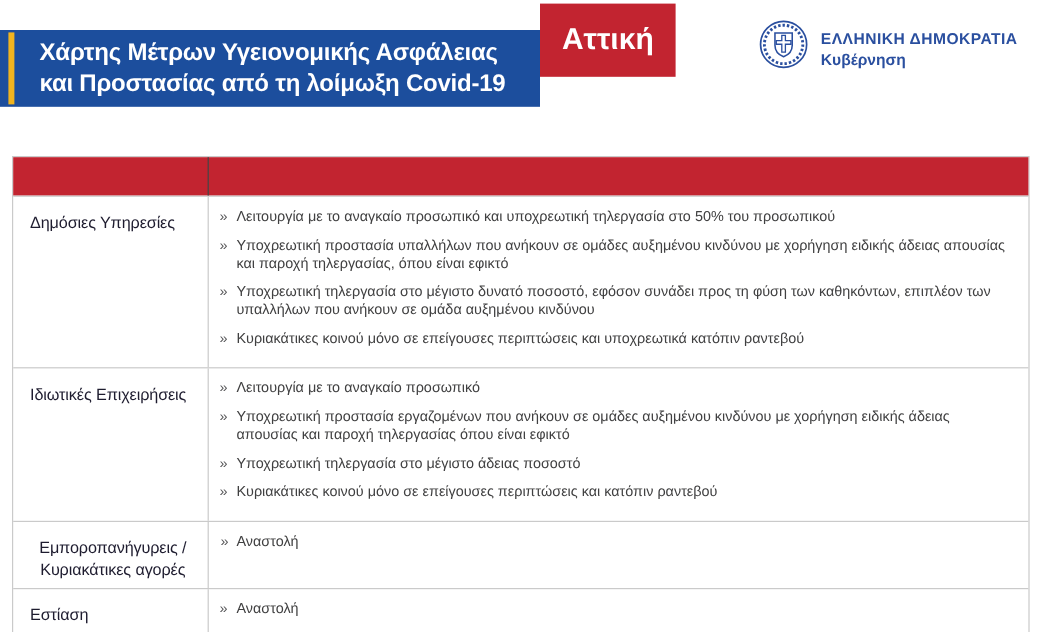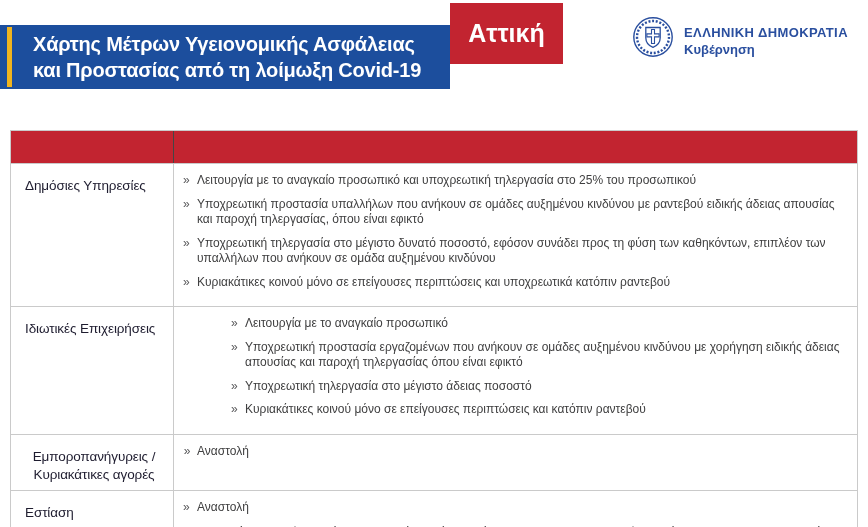--- a/index.html
+++ b/index.html
@@ -60,21 +60,21 @@
   .thead{
     display:grid;grid-template-columns:163px 1fr;height:32px;
     background:var(--brand-red);
   }
   .thead .hcell-l{border-right:1px solid var(--header-divider);}
   .trow{
     display:grid;grid-template-columns:163px 1fr;
     border-top:1px solid var(--border-gray);
   }
   .r0{min-height:116px;}
-  .r1{min-height:95px;gap:48px;}
+  .r1{min-height:95px;}
   .r2{min-height:52px;text-align:center;}
   .r3{min-height:96px;}
   .cell-label{
     border-right:1px solid var(--border-gray);
     padding:13px 10px 6px 14px;
     font-weight:normal;font-size:13.5px;line-height:18px;
     color:var(--label-navy);letter-spacing:-0.1px;
   }
   .cell-content{padding:9px 16px 8px 9px;}
   .bullet{display:flex;gap:6px;margin:0 0 8px 0;}
@@ -123,25 +123,25 @@
     <div class="thead">
       <div class="hcell-l"></div>
       <div class="hcell-r"></div>
     </div>
 
     <div class="trow r0">
       <div class="cell-label">Δημόσιες Υπηρεσίες</div>
       <div class="cell-content">
         <div class="bullet">
           <span class="marker">»</span>
-          <span class="btext">Λειτουργία με το αναγκαίο προσωπικό και υποχρεωτική τηλεργασία στο 25% του προσωπικού</span>
+          <span class="btext">Λειτουργία με το αναγκαίο προσωπικό και υποχρεωτική τηλεργασία στο 50% του προσωπικού</span>
         </div>
         <div class="bullet">
           <span class="marker">»</span>
-          <span class="btext">Υποχρεωτική προστασία υπαλλήλων που ανήκουν σε ομάδες αυξημένου κινδύνου με ραντεβού ειδικής άδειας απουσίας και παροχή τηλεργασίας, όπου είναι εφικτό</span>
+          <span class="btext">Υποχρεωτική προστασία υπαλλήλων που ανήκουν σε ομάδες αυξημένου κινδύνου με χορήγηση ειδικής άδειας απουσίας και παροχή τηλεργασίας, όπου είναι εφικτό</span>
         </div>
         <div class="bullet">
           <span class="marker">»</span>
           <span class="btext">Υποχρεωτική τηλεργασία στο μέγιστο δυνατό ποσοστό, εφόσον συνάδει προς τη φύση των καθηκόντων, επιπλέον των υπαλλήλων που ανήκουν σε ομάδα αυξημένου κινδύνου</span>
         </div>
         <div class="bullet">
           <span class="marker">»</span>
           <span class="btext">Κυριακάτικες κοινού μόνο σε επείγουσες περιπτώσεις και υποχρεωτικά κατόπιν ραντεβού</span>
         </div>
       </div>

